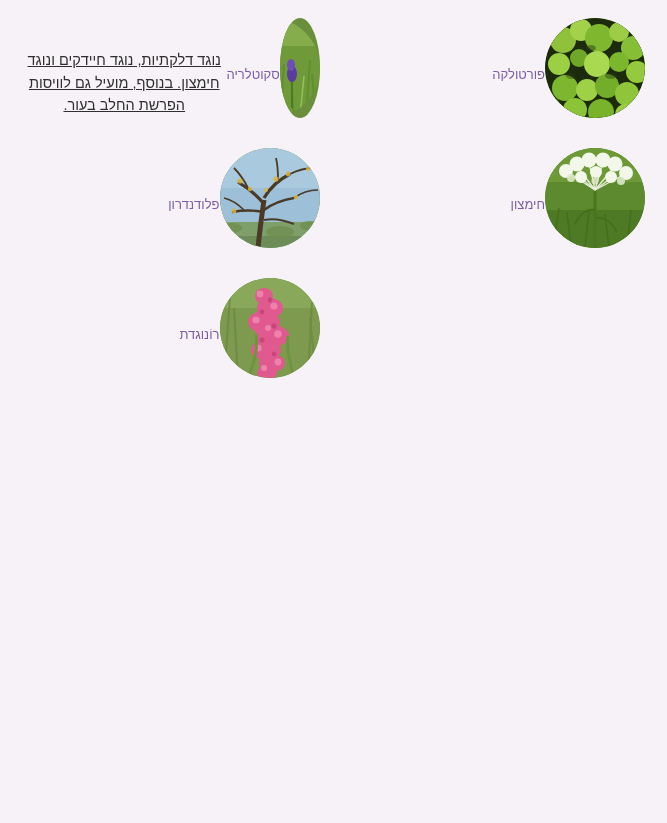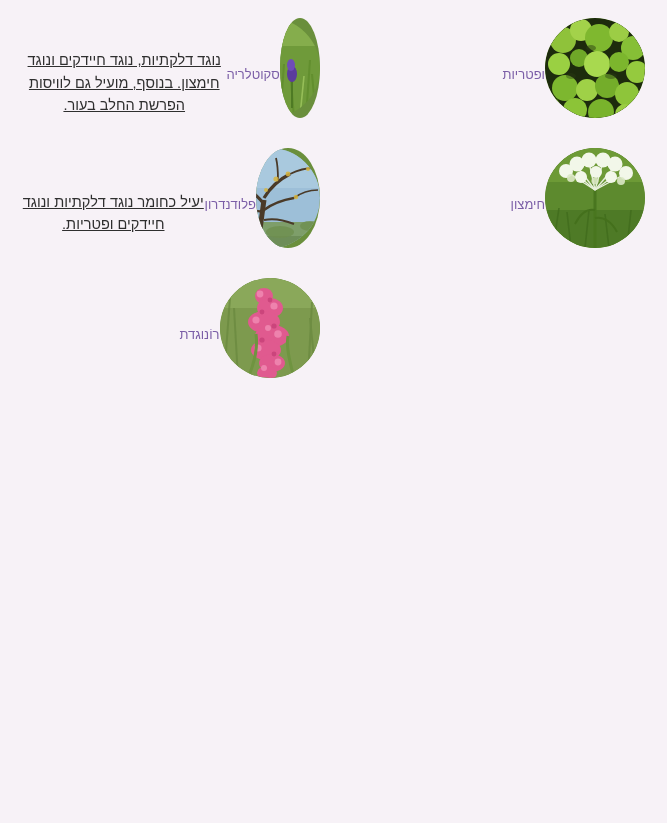--- a/index.html
+++ b/index.html
@@ -103,21 +103,21 @@
           <circle cx="30" cy="92" r="12" fill="#8cc437"></circle>
           <circle cx="56" cy="94" r="13" fill="#79b32c"></circle>
           <circle cx="80" cy="96" r="10" fill="#9bcd43"></circle>
           <circle cx="6" cy="88" r="9" fill="#6ea527"></circle>
           <ellipse cx="46" cy="30" rx="5" ry="3" fill="#2b3d14" opacity="0.5"></ellipse>
           <ellipse cx="66" cy="58" rx="6" ry="3" fill="#2b3d14" opacity="0.45"></ellipse>
           <ellipse cx="26" cy="58" rx="5" ry="3" fill="#2b3d14" opacity="0.4"></ellipse>
         </g>
       </svg>
     </div>
-    <a class="caption" href="#">ופטריות</a>
+    <a class="caption" href="#">פורטולקה</a>
   </div>
 
   <div class="card">
     <div class="thumb">
       <svg viewBox="0 0 100 100" xmlns="http://www.w3.org/2000/svg" aria-hidden="true">
         <defs>
           <clipPath id="clip2">
               <circle cx="50" cy="50" r="50"></circle>
             </clipPath>
         </defs>
@@ -260,21 +260,20 @@
           </g>
           <g fill="#6f8f4f" opacity="0.8">
             <ellipse cx="12" cy="80" rx="10" ry="5"></ellipse>
             <ellipse cx="60" cy="84" rx="14" ry="6"></ellipse>
             <ellipse cx="90" cy="78" rx="10" ry="5"></ellipse>
           </g>
         </g>
       </svg>
     </div>
     <a class="caption" href="#">פלודנדרון</a>
-    <div class="desc">יעיל כחומר נוגד דלקתיות ונוגד חיידקים ופטריות.</div>
   </div>
 
   <div class="card-spacer"></div>
 
   <div class="card">
     <div class="thumb">
       <svg viewBox="0 0 100 100" xmlns="http://www.w3.org/2000/svg" aria-hidden="true">
         <defs>
           <clipPath id="clip5">
               <circle cx="50" cy="50" r="50"></circle>

